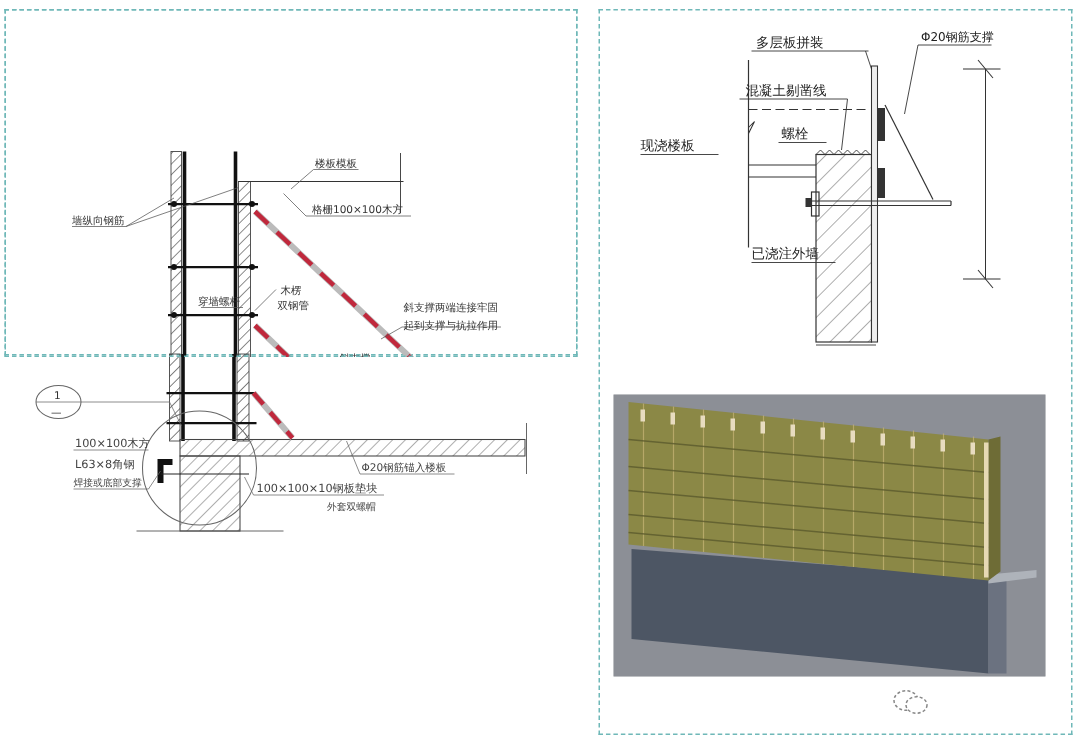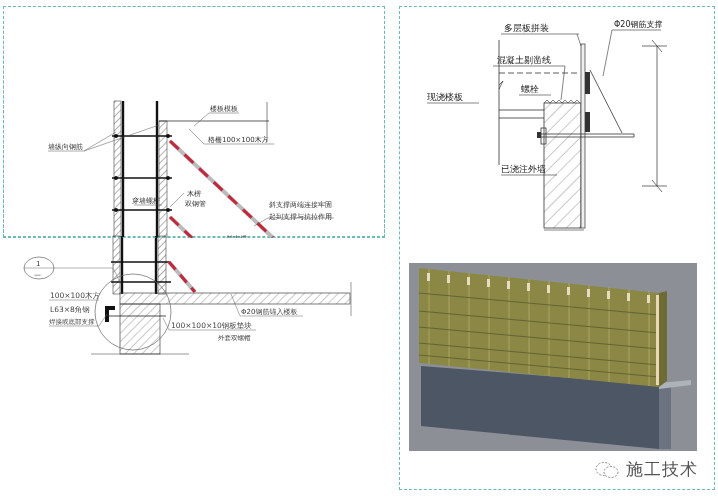--- a/index.html
+++ b/index.html
@@ -281,14 +281,13 @@
     </g>
     <rect x="247" y="32" width="3" height="90" fill="#e6d9b4"></rect>
   </svg>
 </div>
 
 <div class="watermark">
   <svg width="26" height="20" viewBox="0 0 26 20">
     <ellipse cx="10" cy="9" rx="8" ry="6.5" fill="none" stroke="#888" stroke-width="1" stroke-dasharray="2,1.5"></ellipse>
     <ellipse cx="17" cy="12" rx="7" ry="5.5" fill="#fff" stroke="#888" stroke-width="1" stroke-dasharray="2,1.5"></ellipse>
   </svg>
-  <span class="wm-text">施工技术</span>
 </div>
 
 </body></html>

